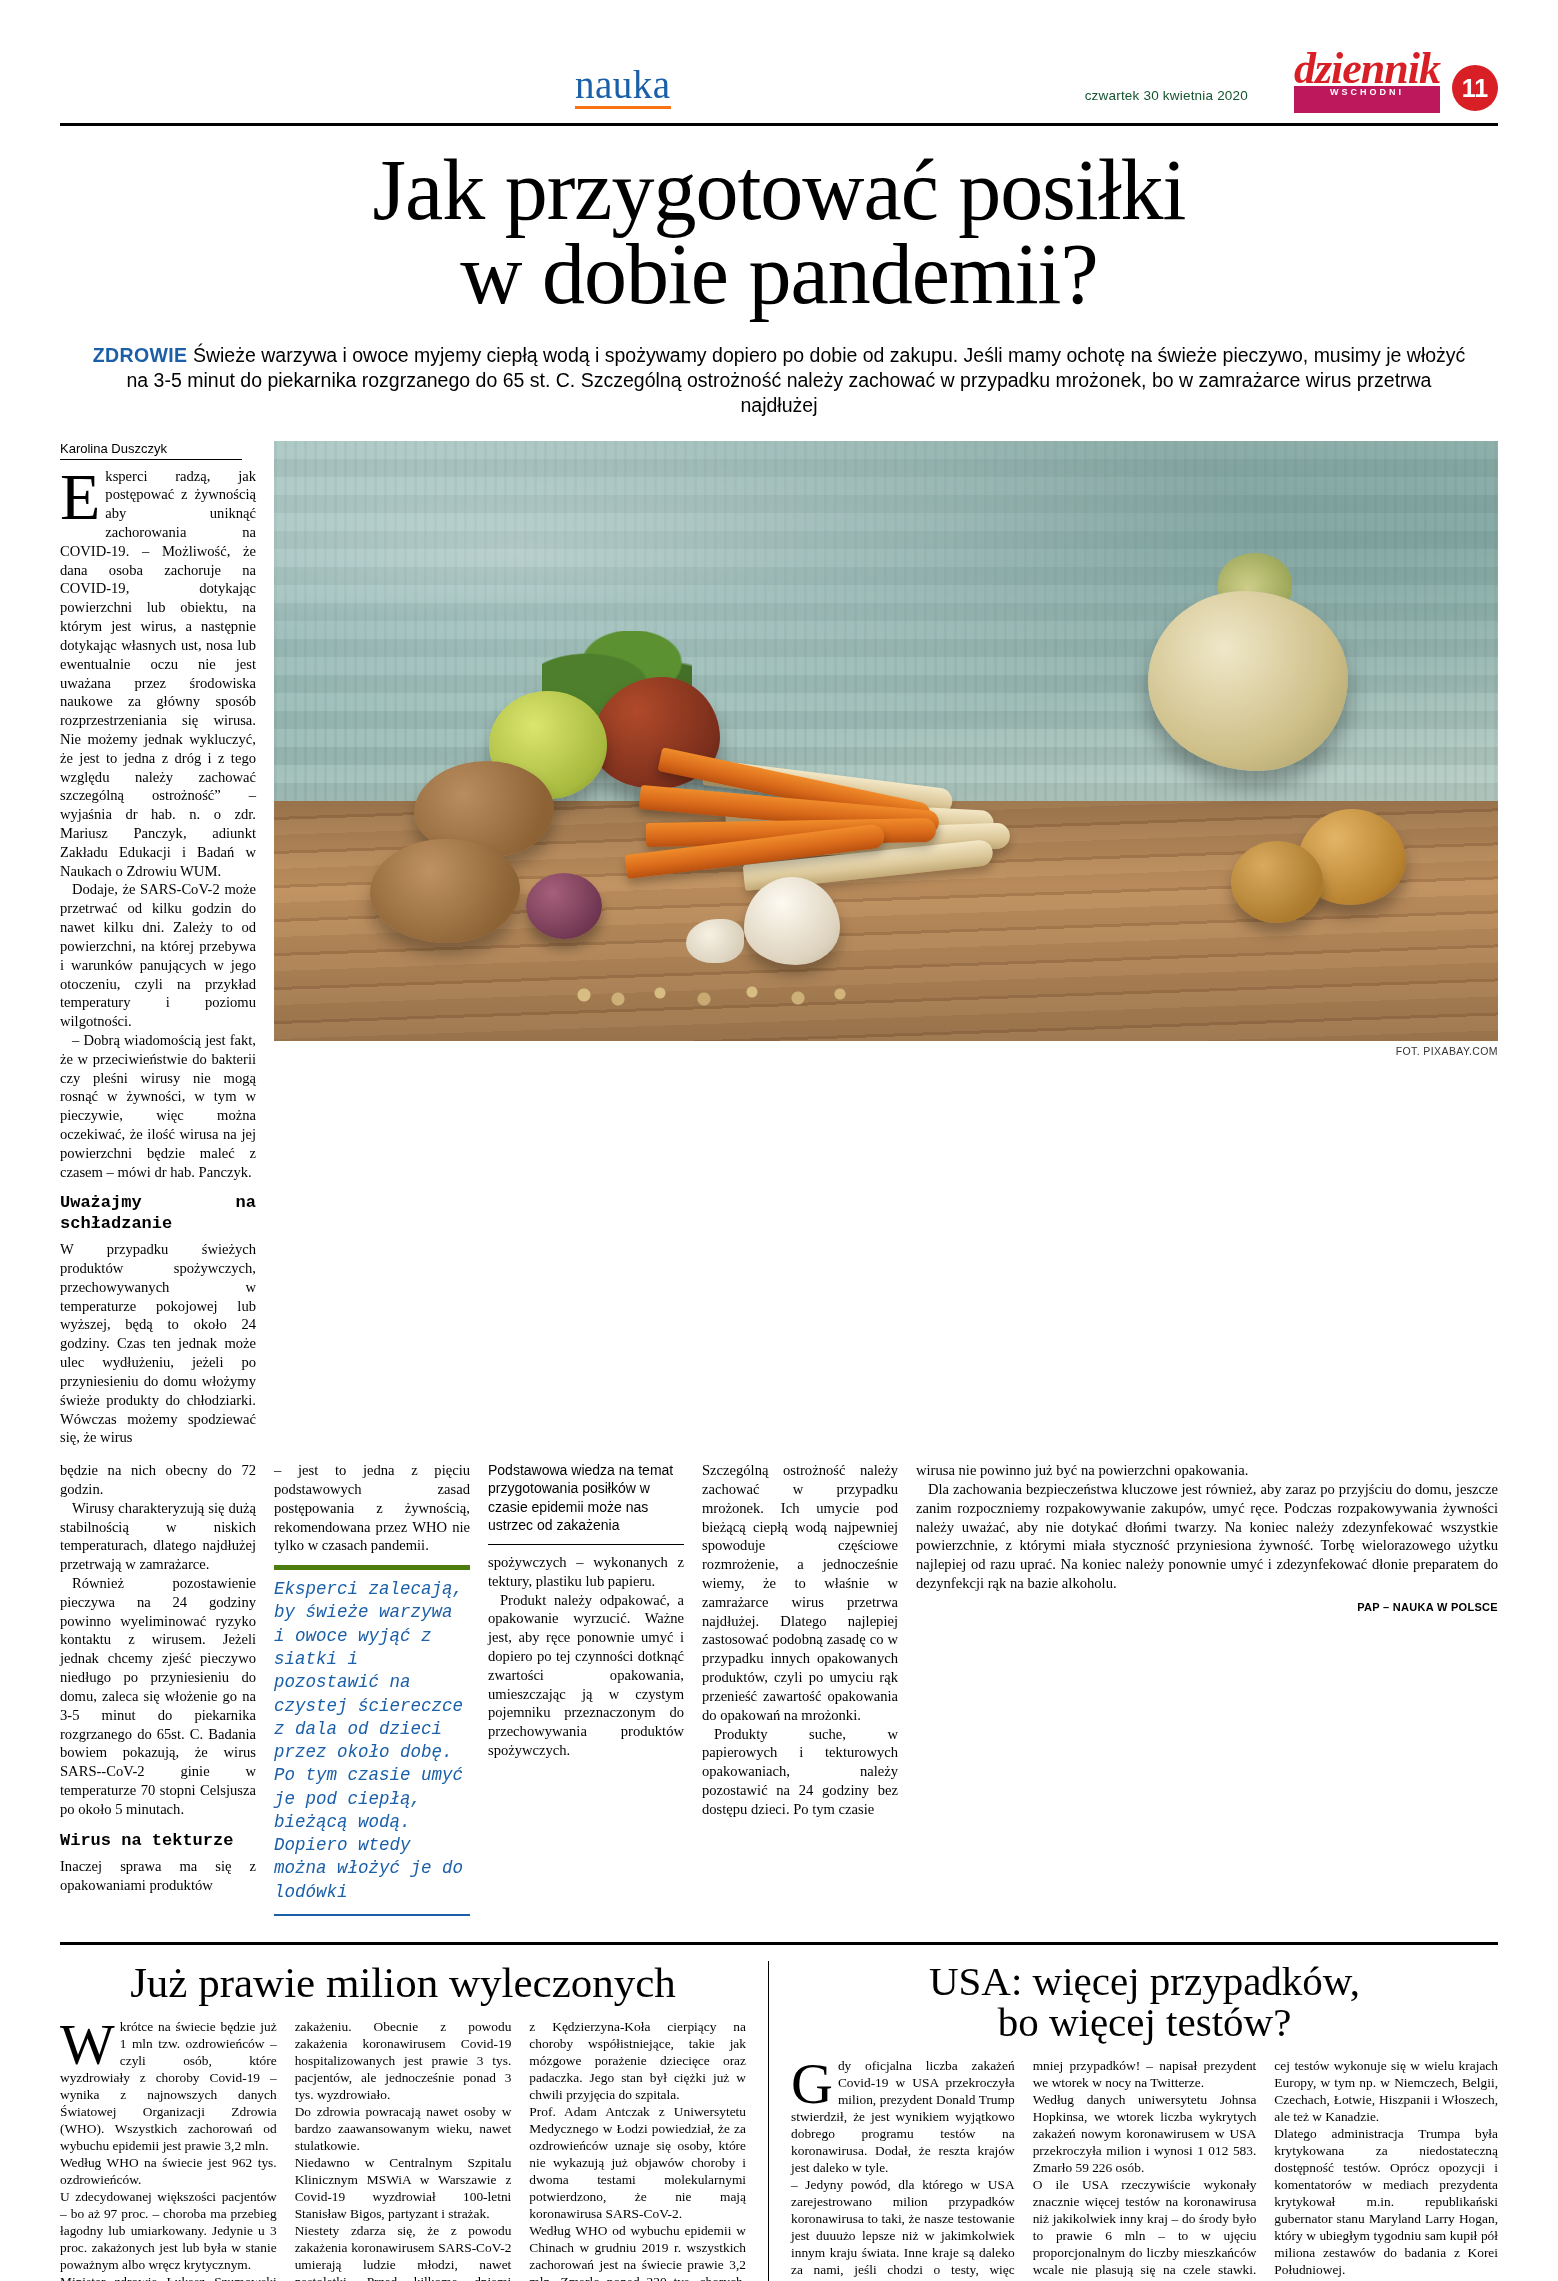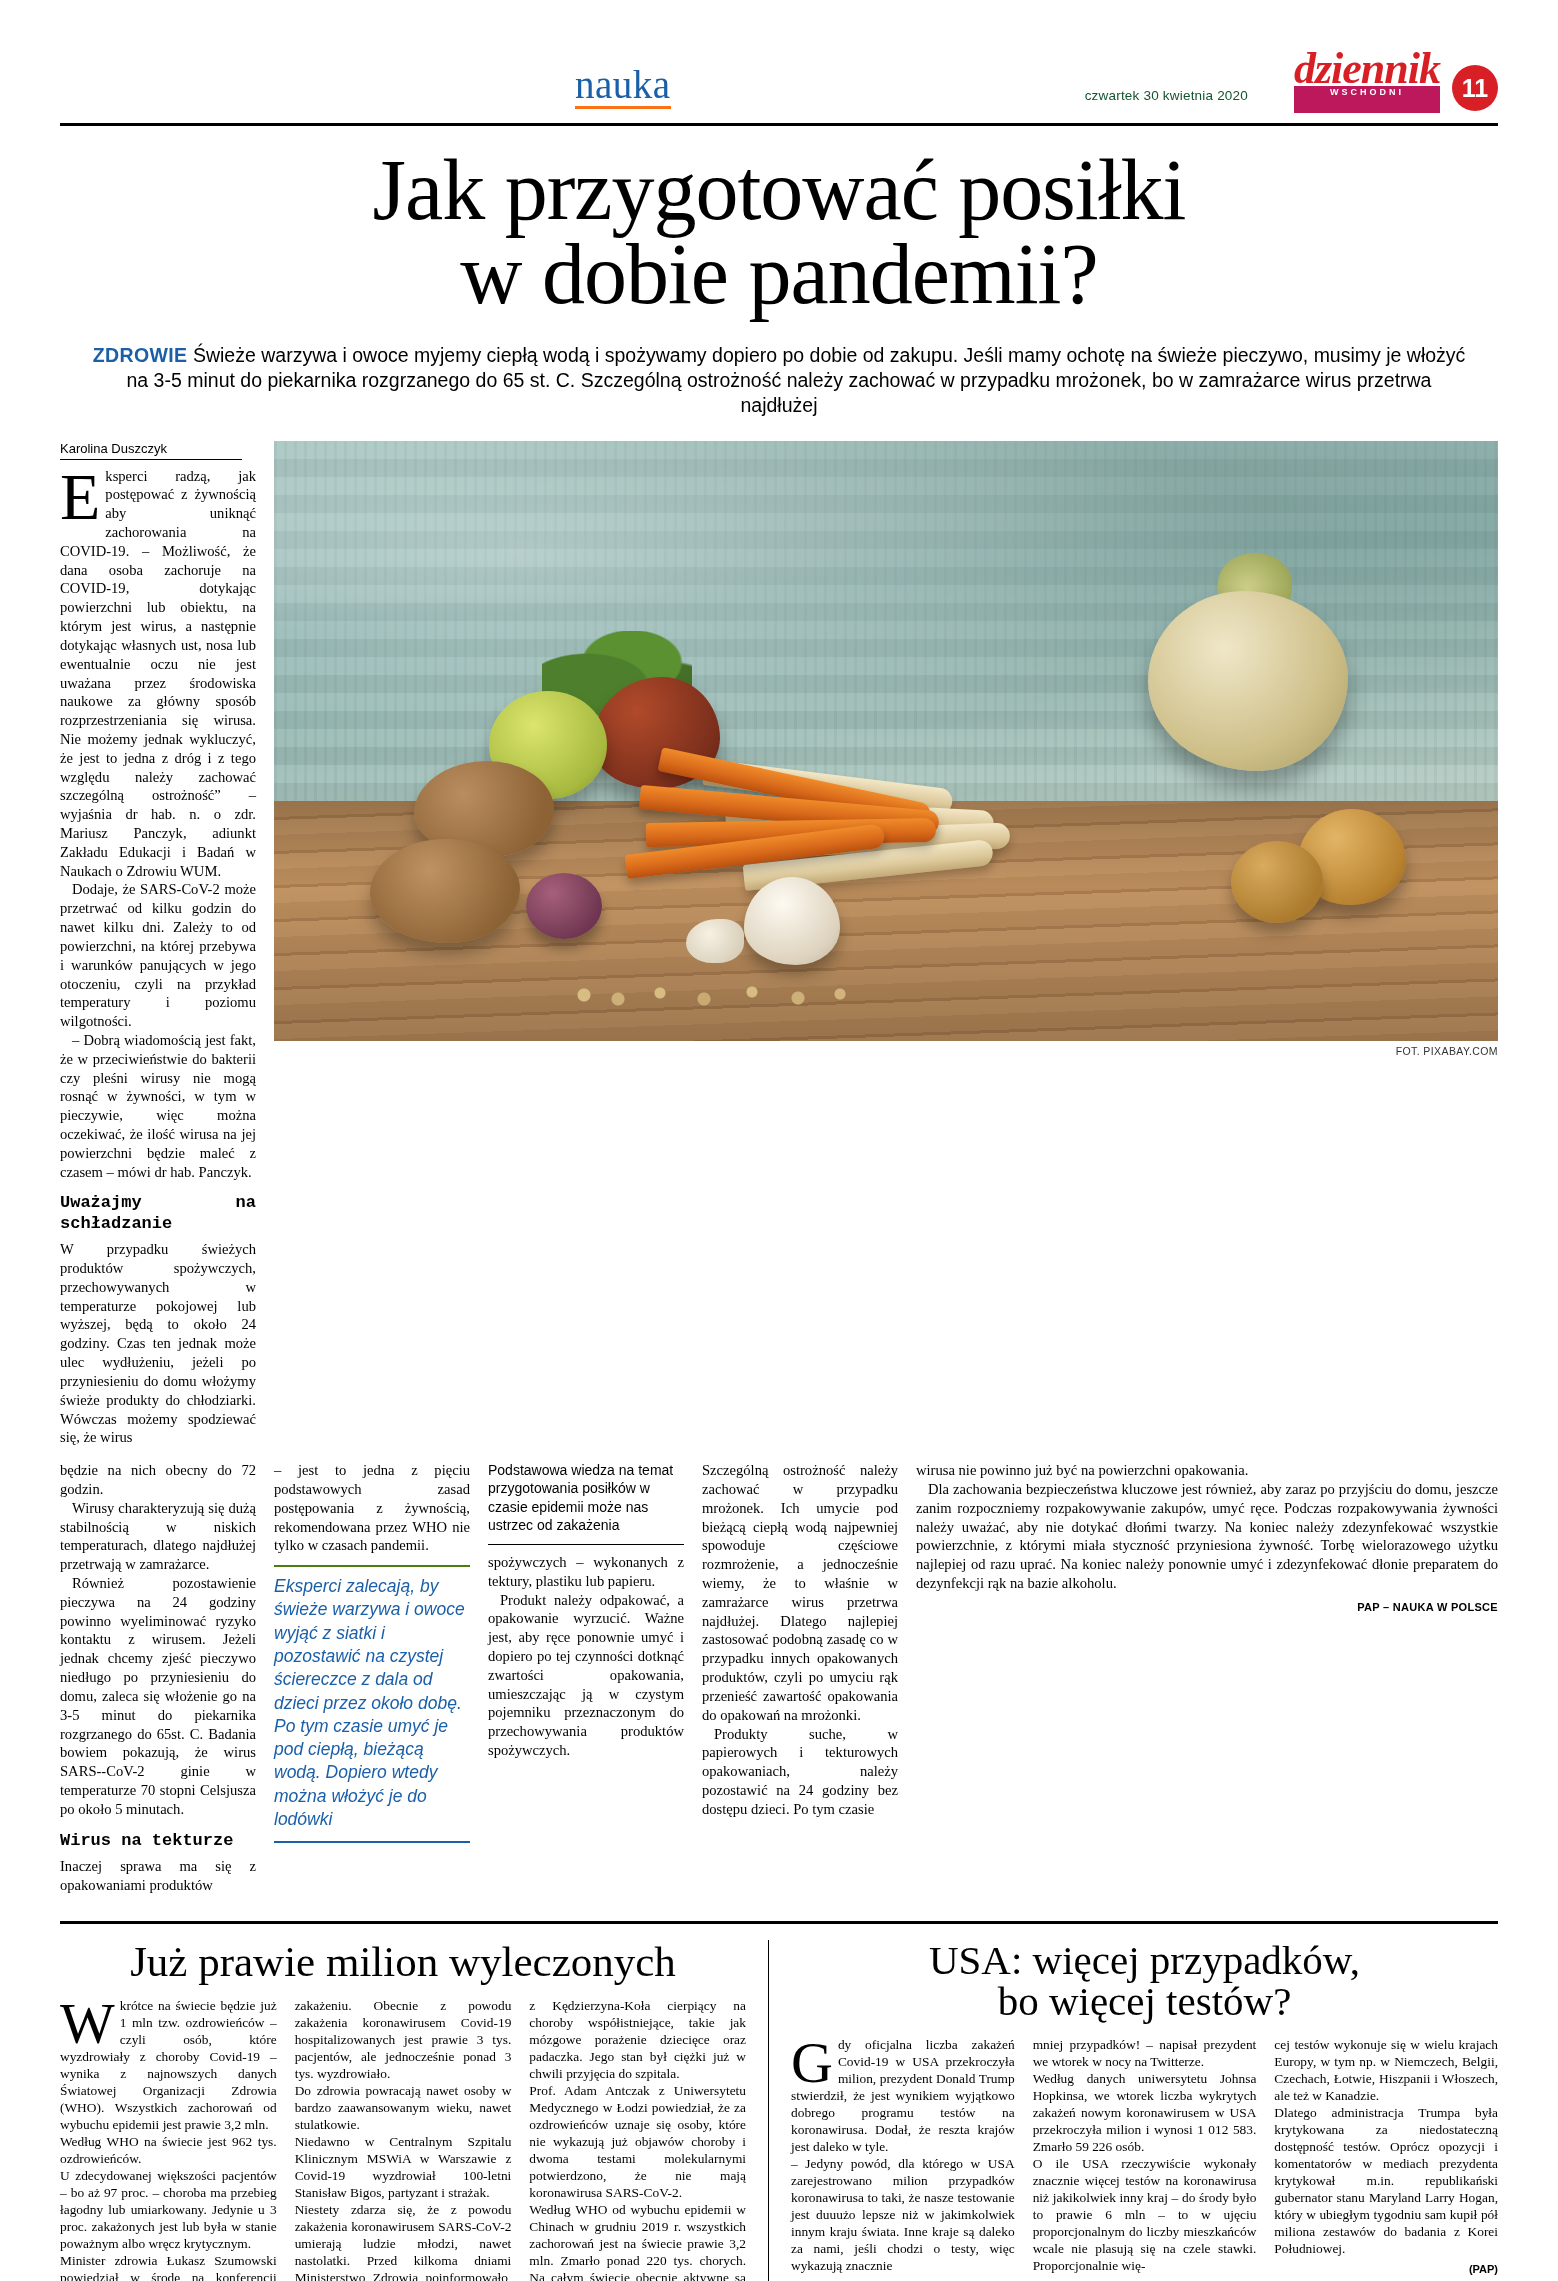--- a/index.html
+++ b/index.html
@@ -305,26 +305,26 @@
   
   .cols5 {
     margin-top: 14px;
     display: flex;
     gap: 18px;
   }
   .cols5 > div { width: 196px; flex: 0 0 196px; }
   .cols5 > div:last-child { flex: 1 1 auto; }
 
   .pullquote {
-    font-family: Liberation Sans, sans-serif;
+    font-family: Liberation Mono, monospace;
     font-style: italic;
     font-size: 17.5px;
     line-height: 1.33;
     color: #1a5fa8;
-    border-top: 2px solid #4d7c0f;
+    border-top: 5px solid #4d7c0f;
     border-bottom: 2px solid #1a5fa8;
     padding: 8px 0 10px 0;
     margin: 10px 0 0 0;
   }
   .standfirst {
     font-family: "Liberation Sans", sans-serif;
     font-size: 14px;
     line-height: 1.3;
     border-bottom: 1px solid #000;
     padding-bottom: 10px;

